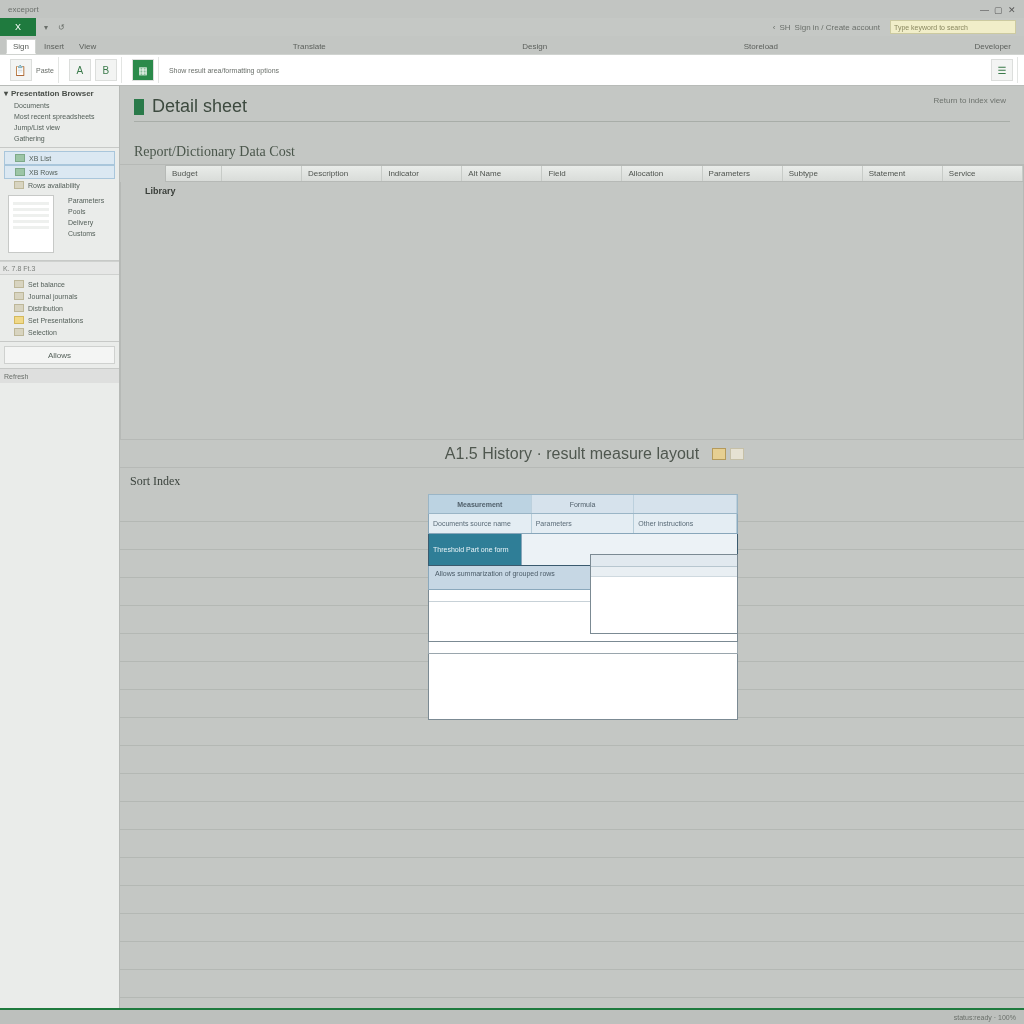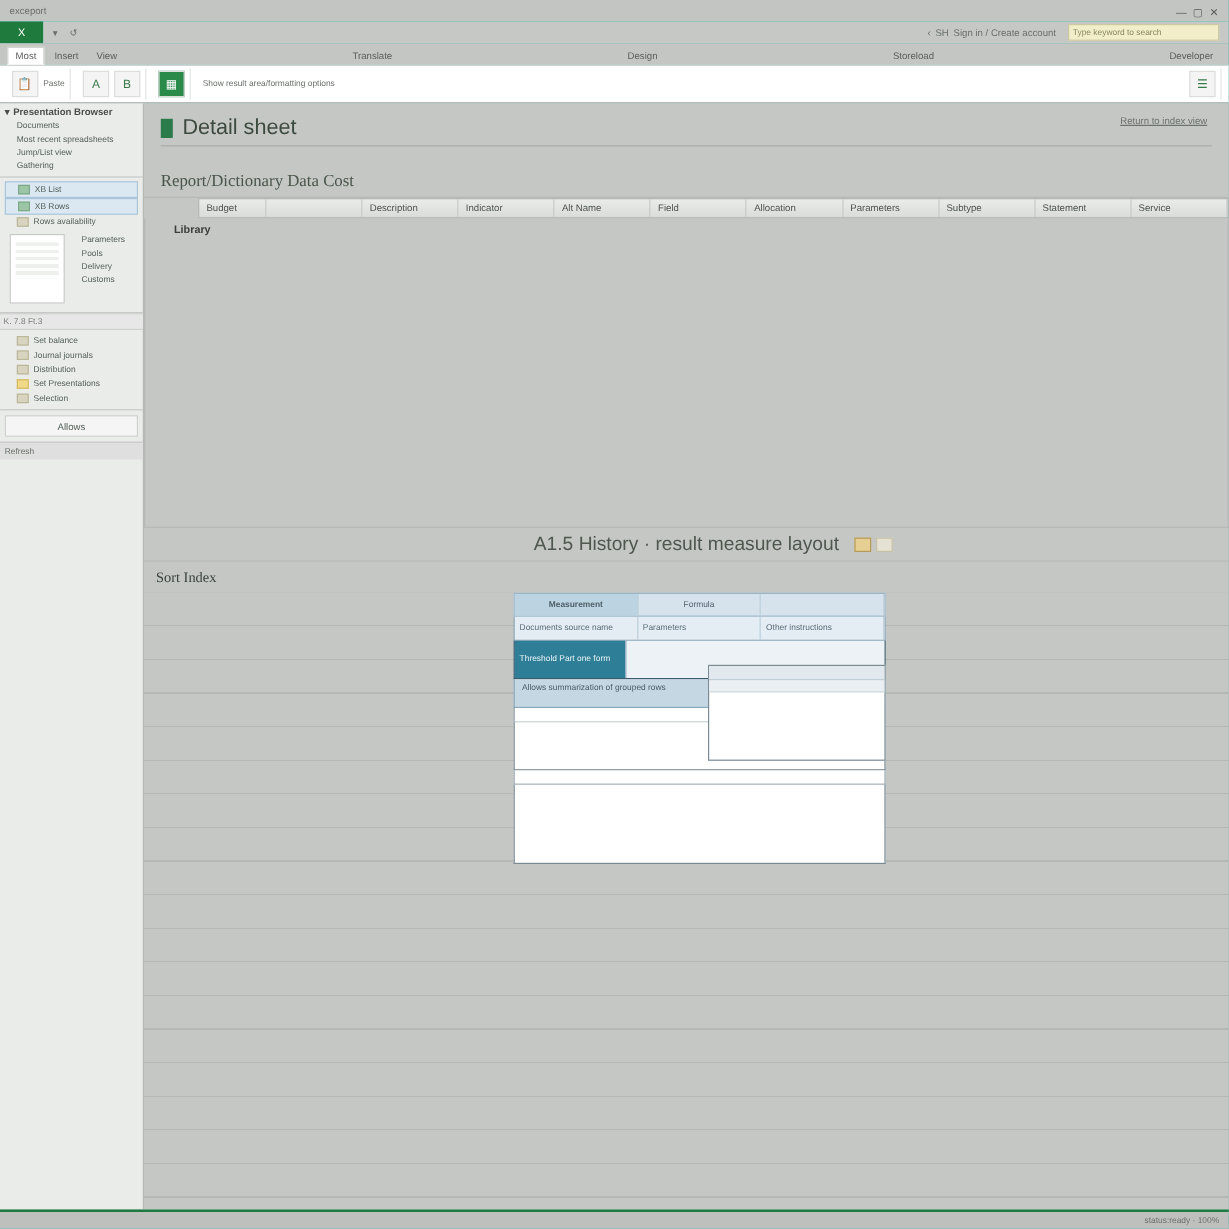--- a/index.html
+++ b/index.html
@@ -136,21 +136,21 @@
       <div class="signin">
         <span>‹</span>
         <span>SH</span>
         <span>Sign in / Create account</span>
         <span class="searchfield">Type keyword to search</span>
       </div>
     </div>
   </div>
 
   <div class="tabsrow">
-    <div class="tab active">Most</div>
+    <div class="tab active">Sign</div>
     <div class="tab">Insert</div>
     <div class="tab">View</div>
     <div class="tab spacer"></div>
     <div class="tab">Translate</div>
     <div class="tab spacer"></div>
     <div class="tab">Design</div>
     <div class="tab spacer"></div>
     <div class="tab">Storeload</div>
     <div class="tab spacer"></div>
     <div class="tab">Developer</div>
@@ -263,21 +263,21 @@
         </div>
     </div>
 
     <div class="mainpane">
 
       <div class="doc-area" style="position:relative;">
         <div class="doc-title">
           <span class="mark"></span>
           <span>Detail sheet</span>
         </div>
-        <span class="side-link" style="top:10px;text-decoration:underline;">Return to index view</span>
+        <span class="side-link" style="top:10px;">Return to index view</span>
         <div class="hr"></div>
         <div class="doc-sub">Report/Dictionary Data Cost</div>
 
       </div>
 
       <div class="report-head">
         <div class="rh">Budget</div>
         <div class="rh"></div>
         <div class="rh">Description</div>
         <div class="rh">Indicator</div>

